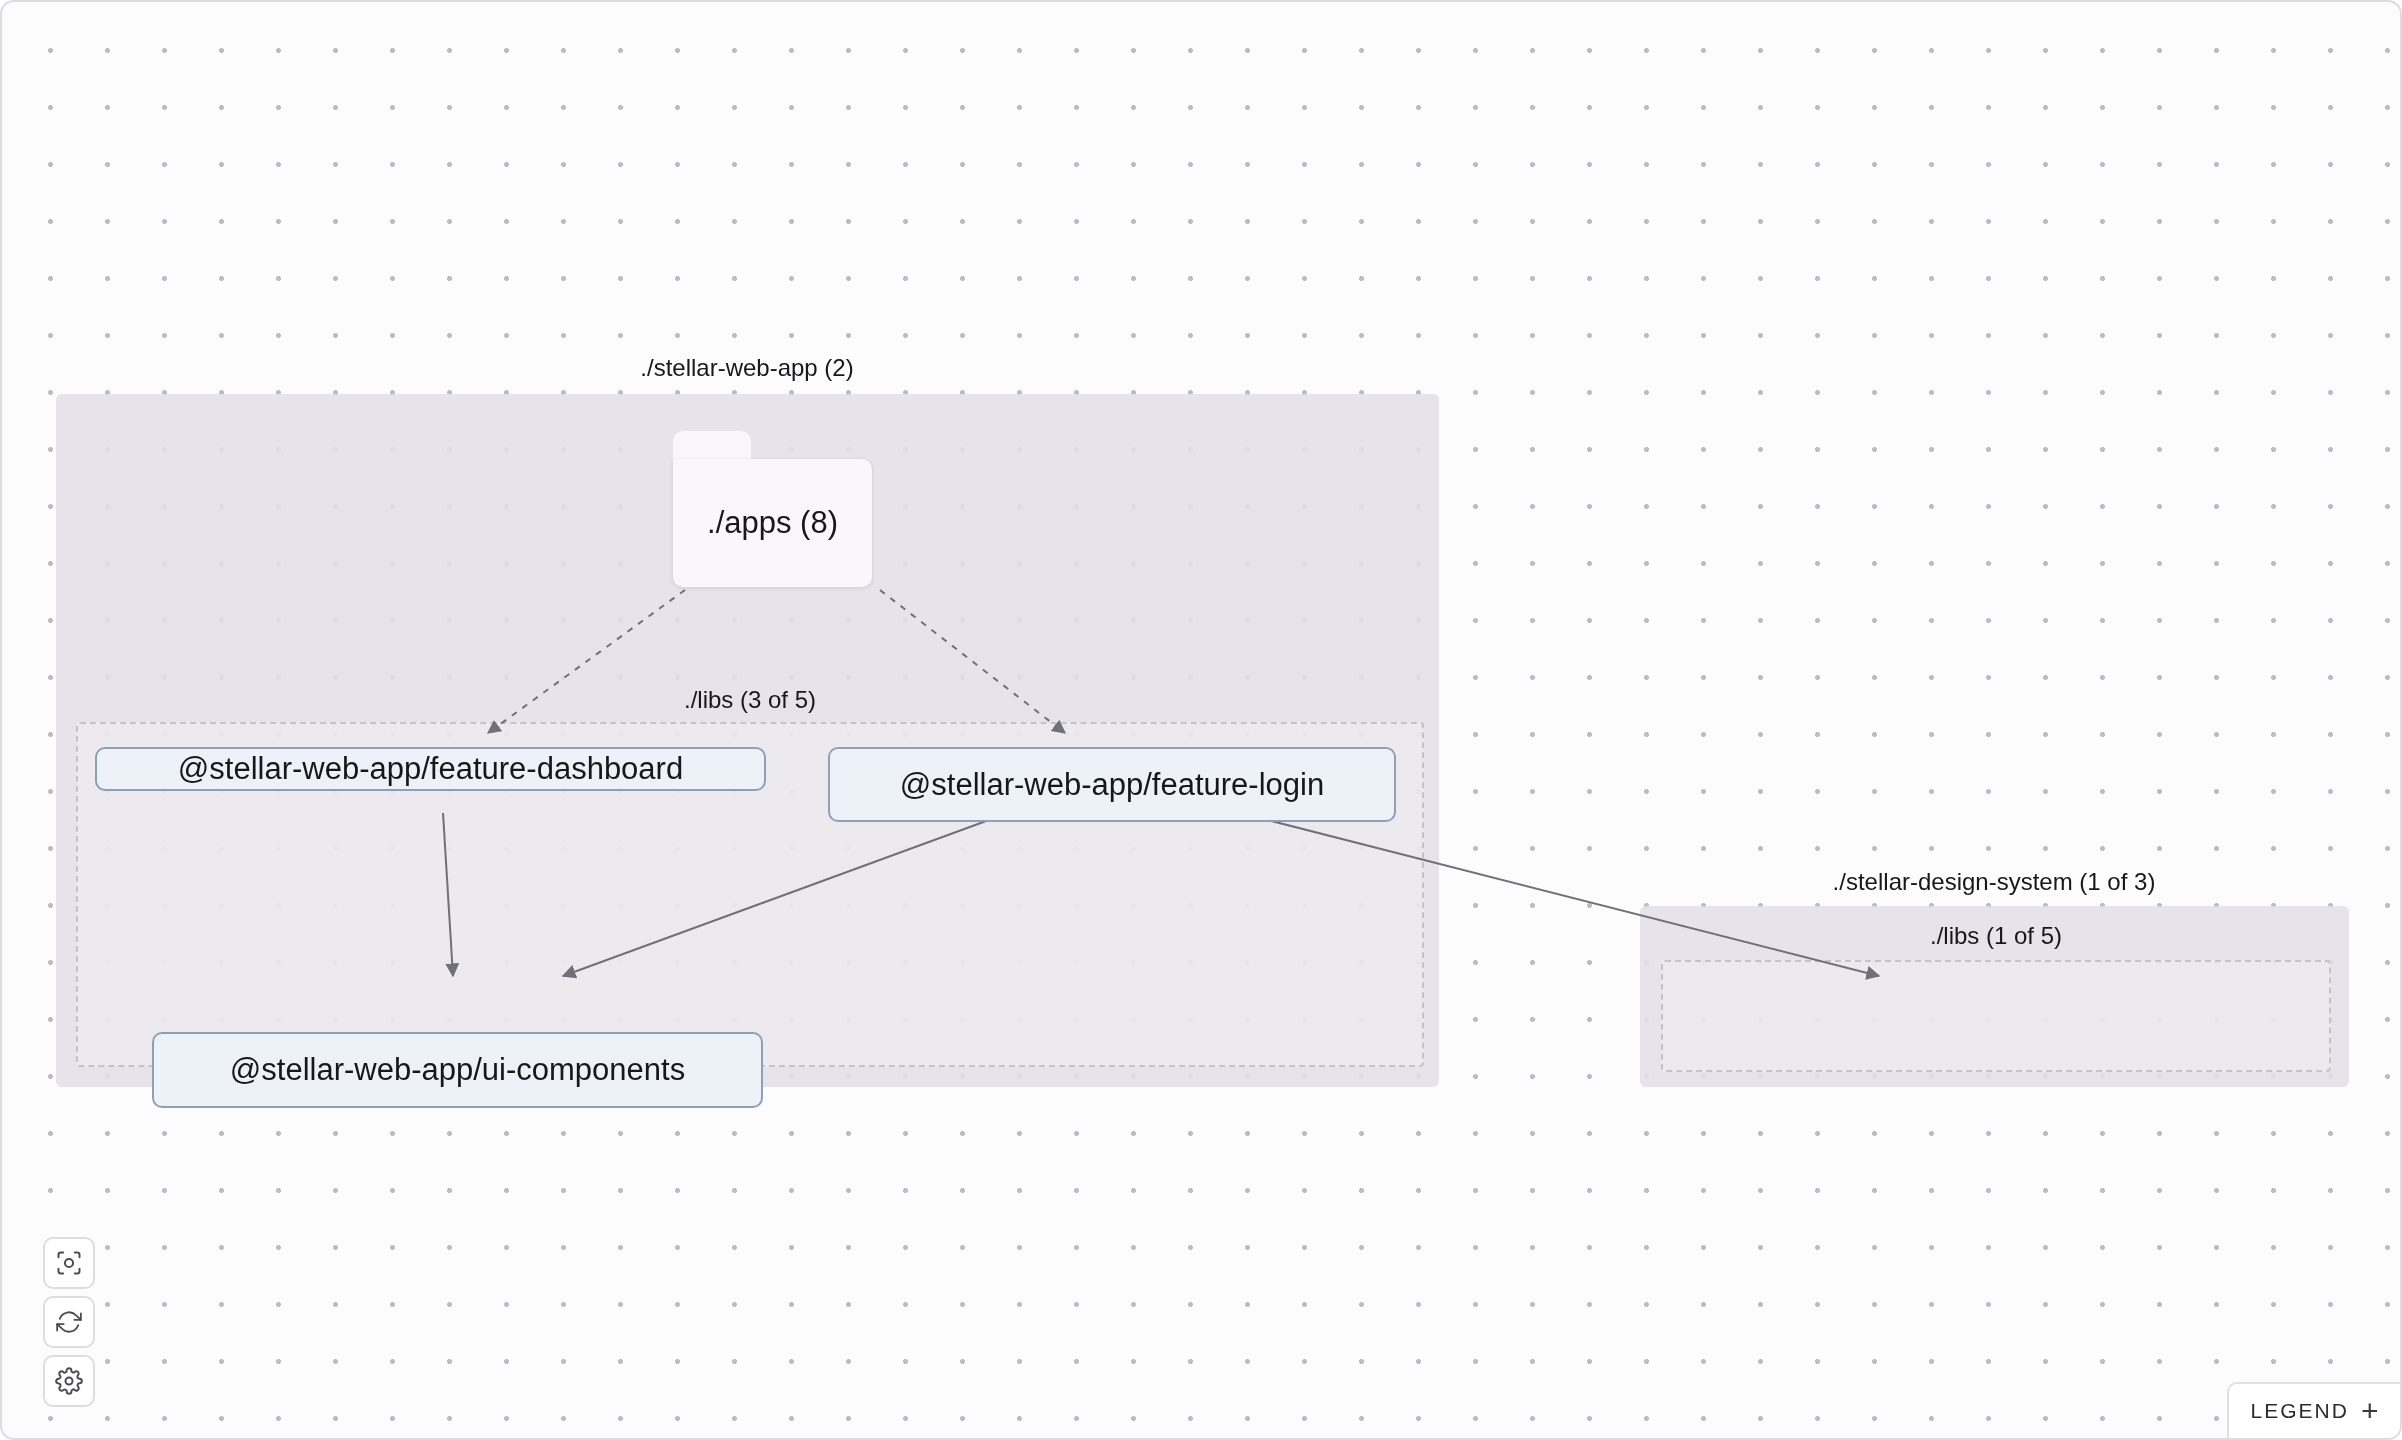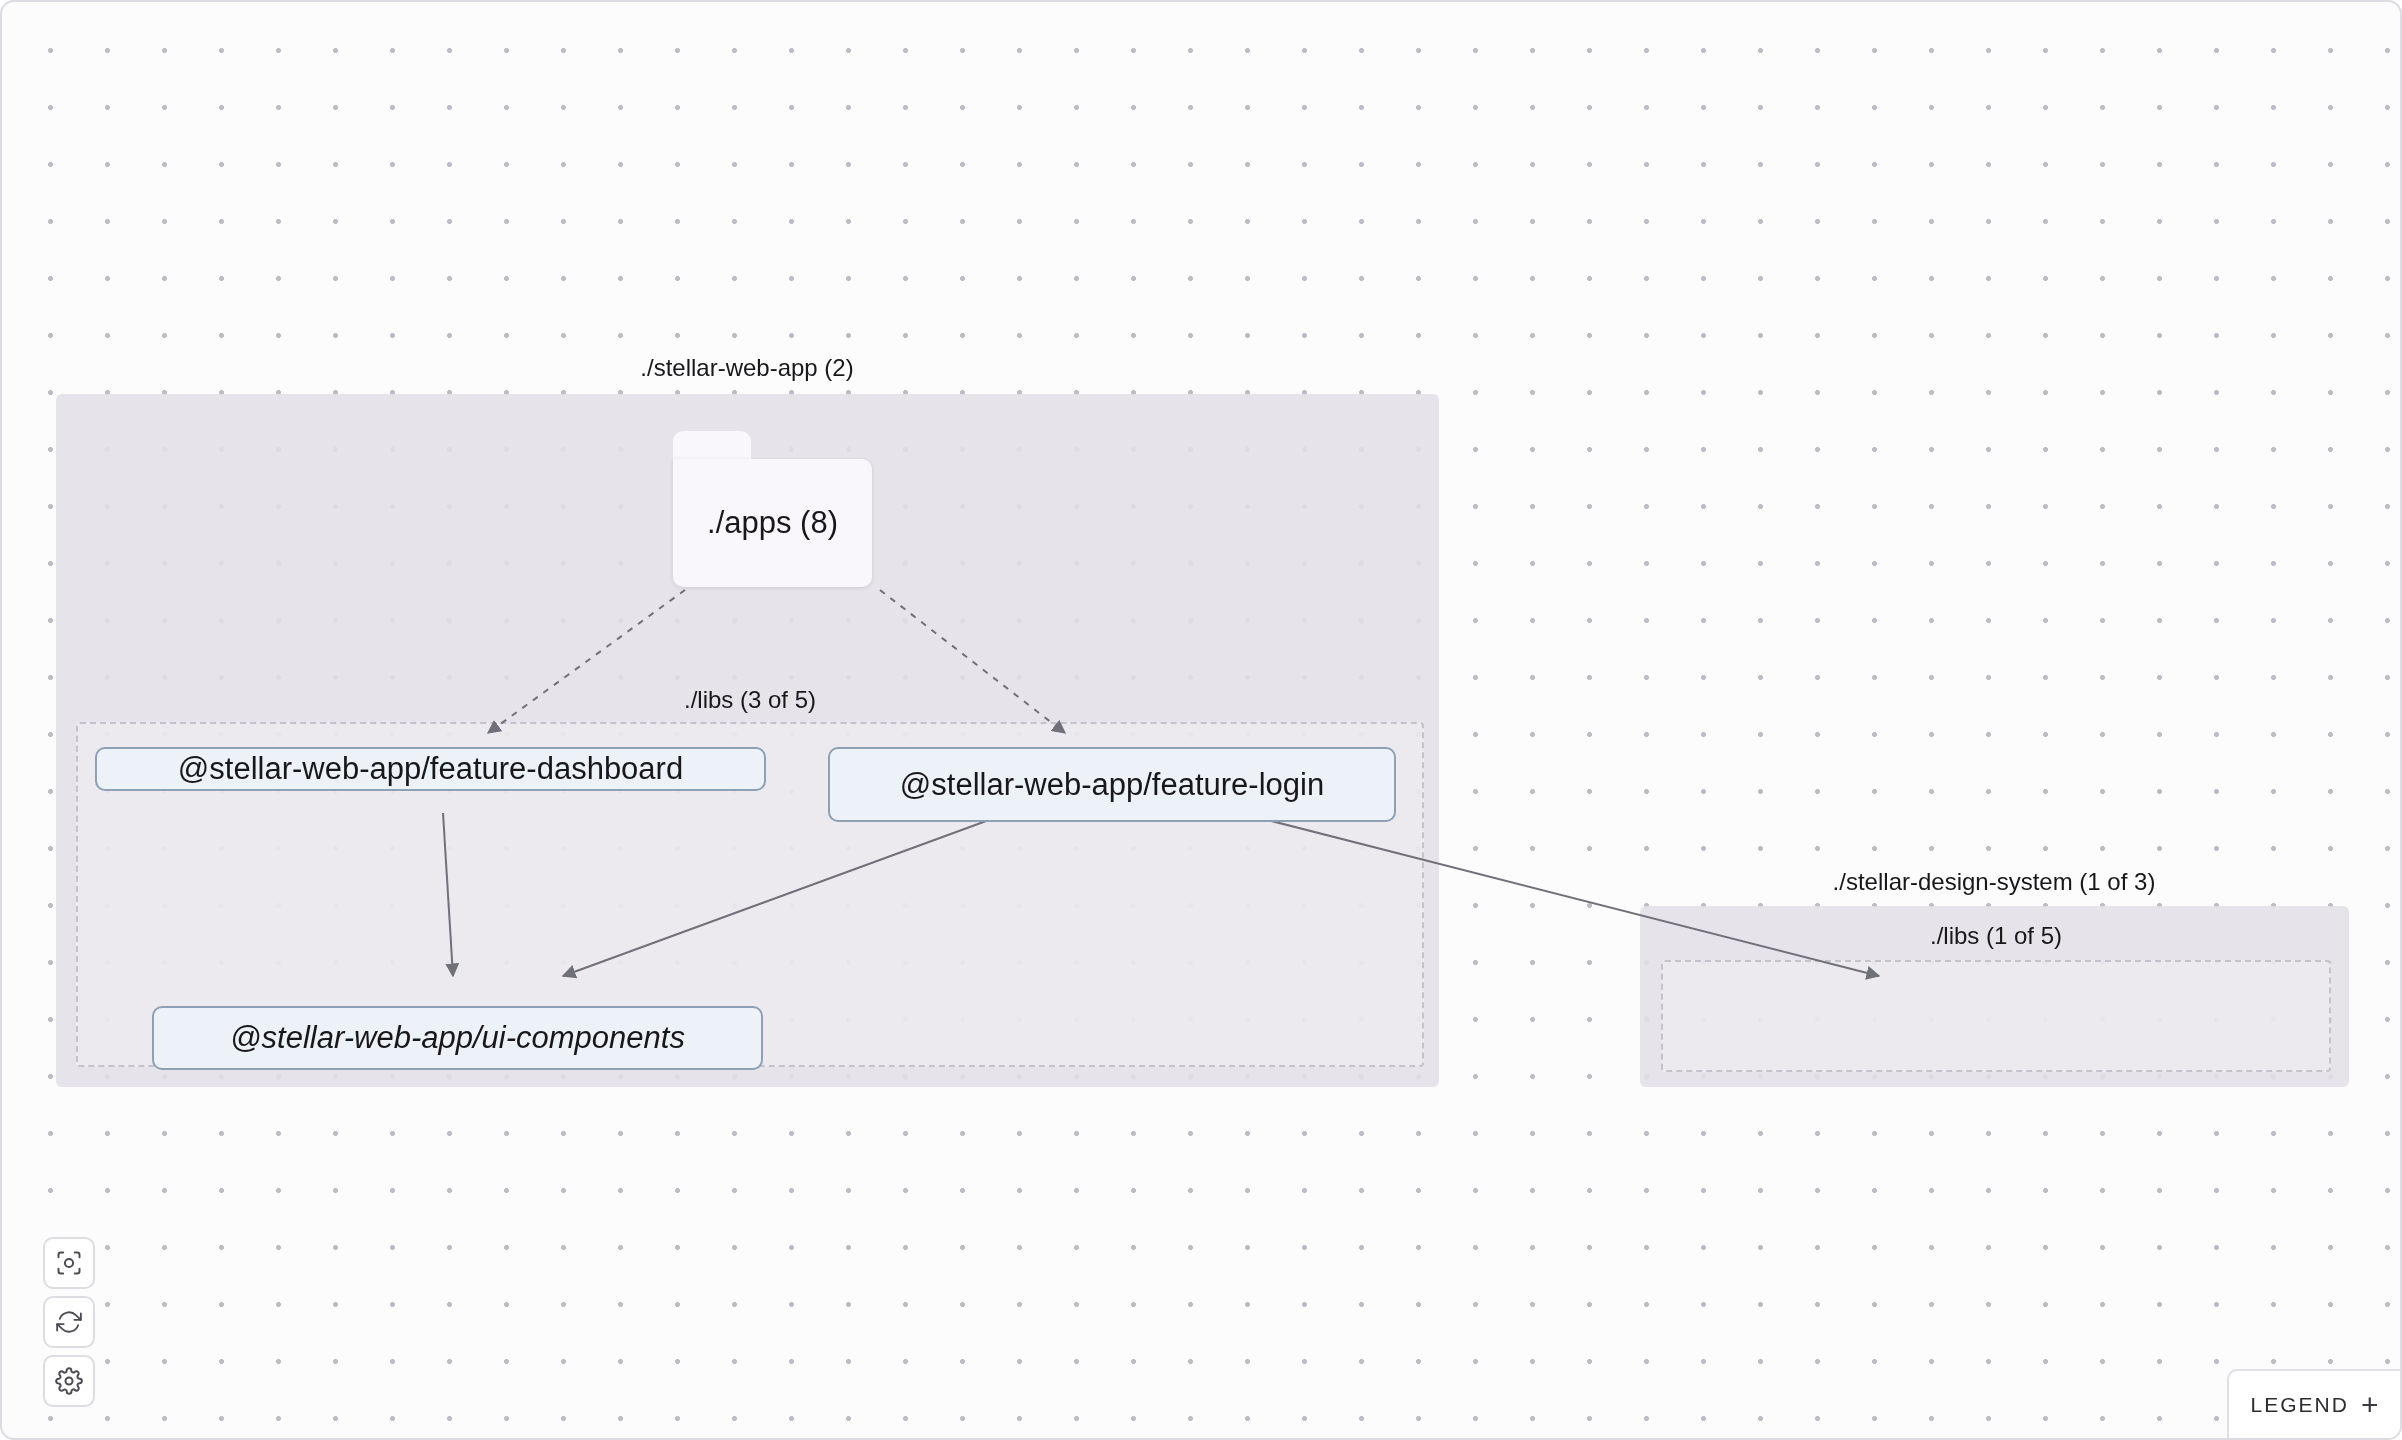--- a/index.html
+++ b/index.html
@@ -62,37 +62,37 @@
   .node {
     position:absolute; z-index:3;
     background: var(--node-fill);
     border: 2px solid var(--node-border);
     border-radius: 10px;
     display:flex; align-items:center; justify-content:center;
     font-size:31px; color:var(--text); white-space:nowrap; cursor:pointer;
   }
   .node.feature-dashboard { left:93px;   top:745px; width:671px; height:44px; }
   .node.feature-login     { left:826px;  top:745px; width:568px; height:75px; }
-  .node.ui-components     { left:150px;  top:1004px; width:611px; height:64px;font-style:italic; }
+  .node.ui-components     { left:150px;  top:1030px; width:611px; height:76px; }
   .node.ui-buttons        { left:1676px; top:982px; width:634px; height:64px; }
   
   svg.edges { position:absolute; inset:0; width:2402px; height:1440px; z-index:2; }
   .edge { stroke: var(--edge); stroke-width:2; fill:none; }
   .edge.dashed { stroke-dasharray: 6 7; }
   
   .toolbar { position:absolute; left:41px; top:1235px; display:flex; flex-direction:column; gap:7px; z-index:4; }
   .tool-btn {
     width:52px; height:52px; background:#ffffff;
     border:2px solid #dcdce2; border-radius:10px;
     display:flex; align-items:center; justify-content:center; cursor:pointer;
   }
   .tool-btn svg { width:28px; height:28px; stroke:#4b4b55; fill:none; stroke-width:1.7; stroke-linecap:round; stroke-linejoin:round; }
   
   .legend {
-    position:absolute; right:0; bottom:0; width:173px; height:69px;
+    position:absolute; right:0; bottom:0; width:173px; height:56px;
     background:#ffffff; border-top:2px solid #dfdfe5; border-left:2px solid #dfdfe5;
     border-top-left-radius:10px; z-index:4;
     display:flex; align-items:center; justify-content:center; gap:12px; cursor:pointer;
   }
   .legend-text { font-size:21px; letter-spacing:2px; color:#2c2c32; font-weight:500; }
   .legend-plus { font-size:30px; font-weight:300; color:#3a3a40; line-height:1; }
 </style>
 </head>
 <body>
 

